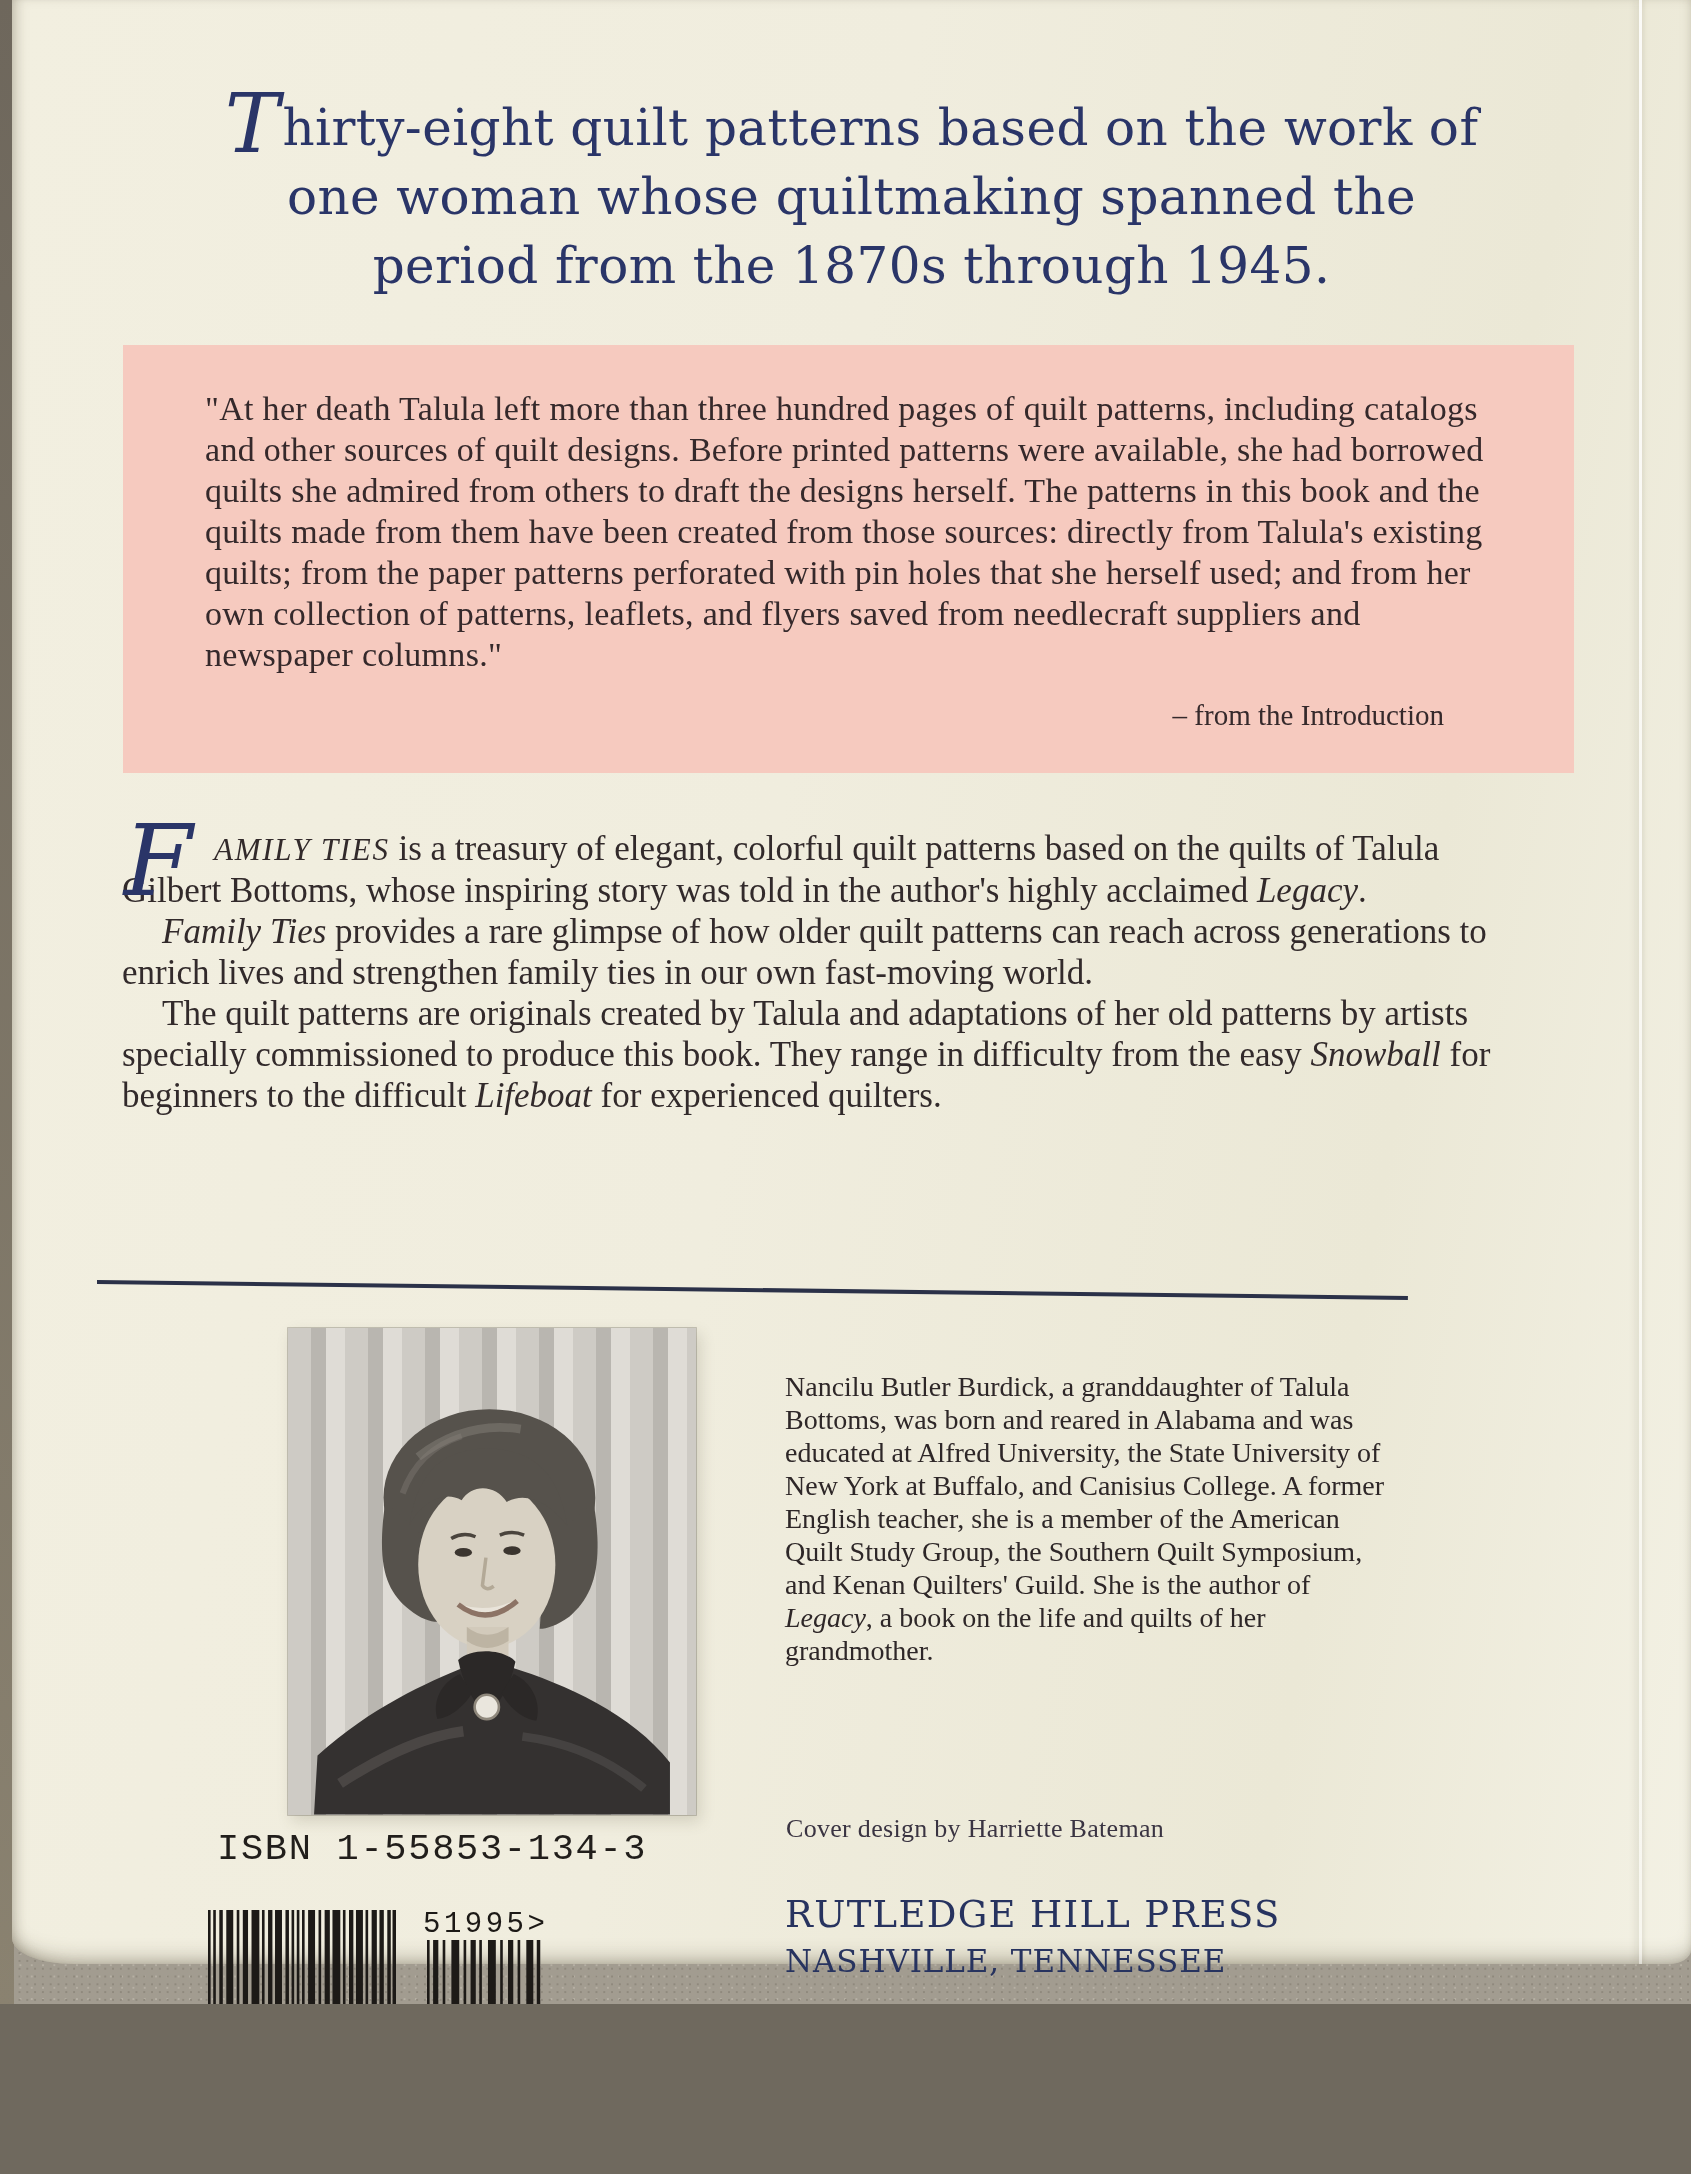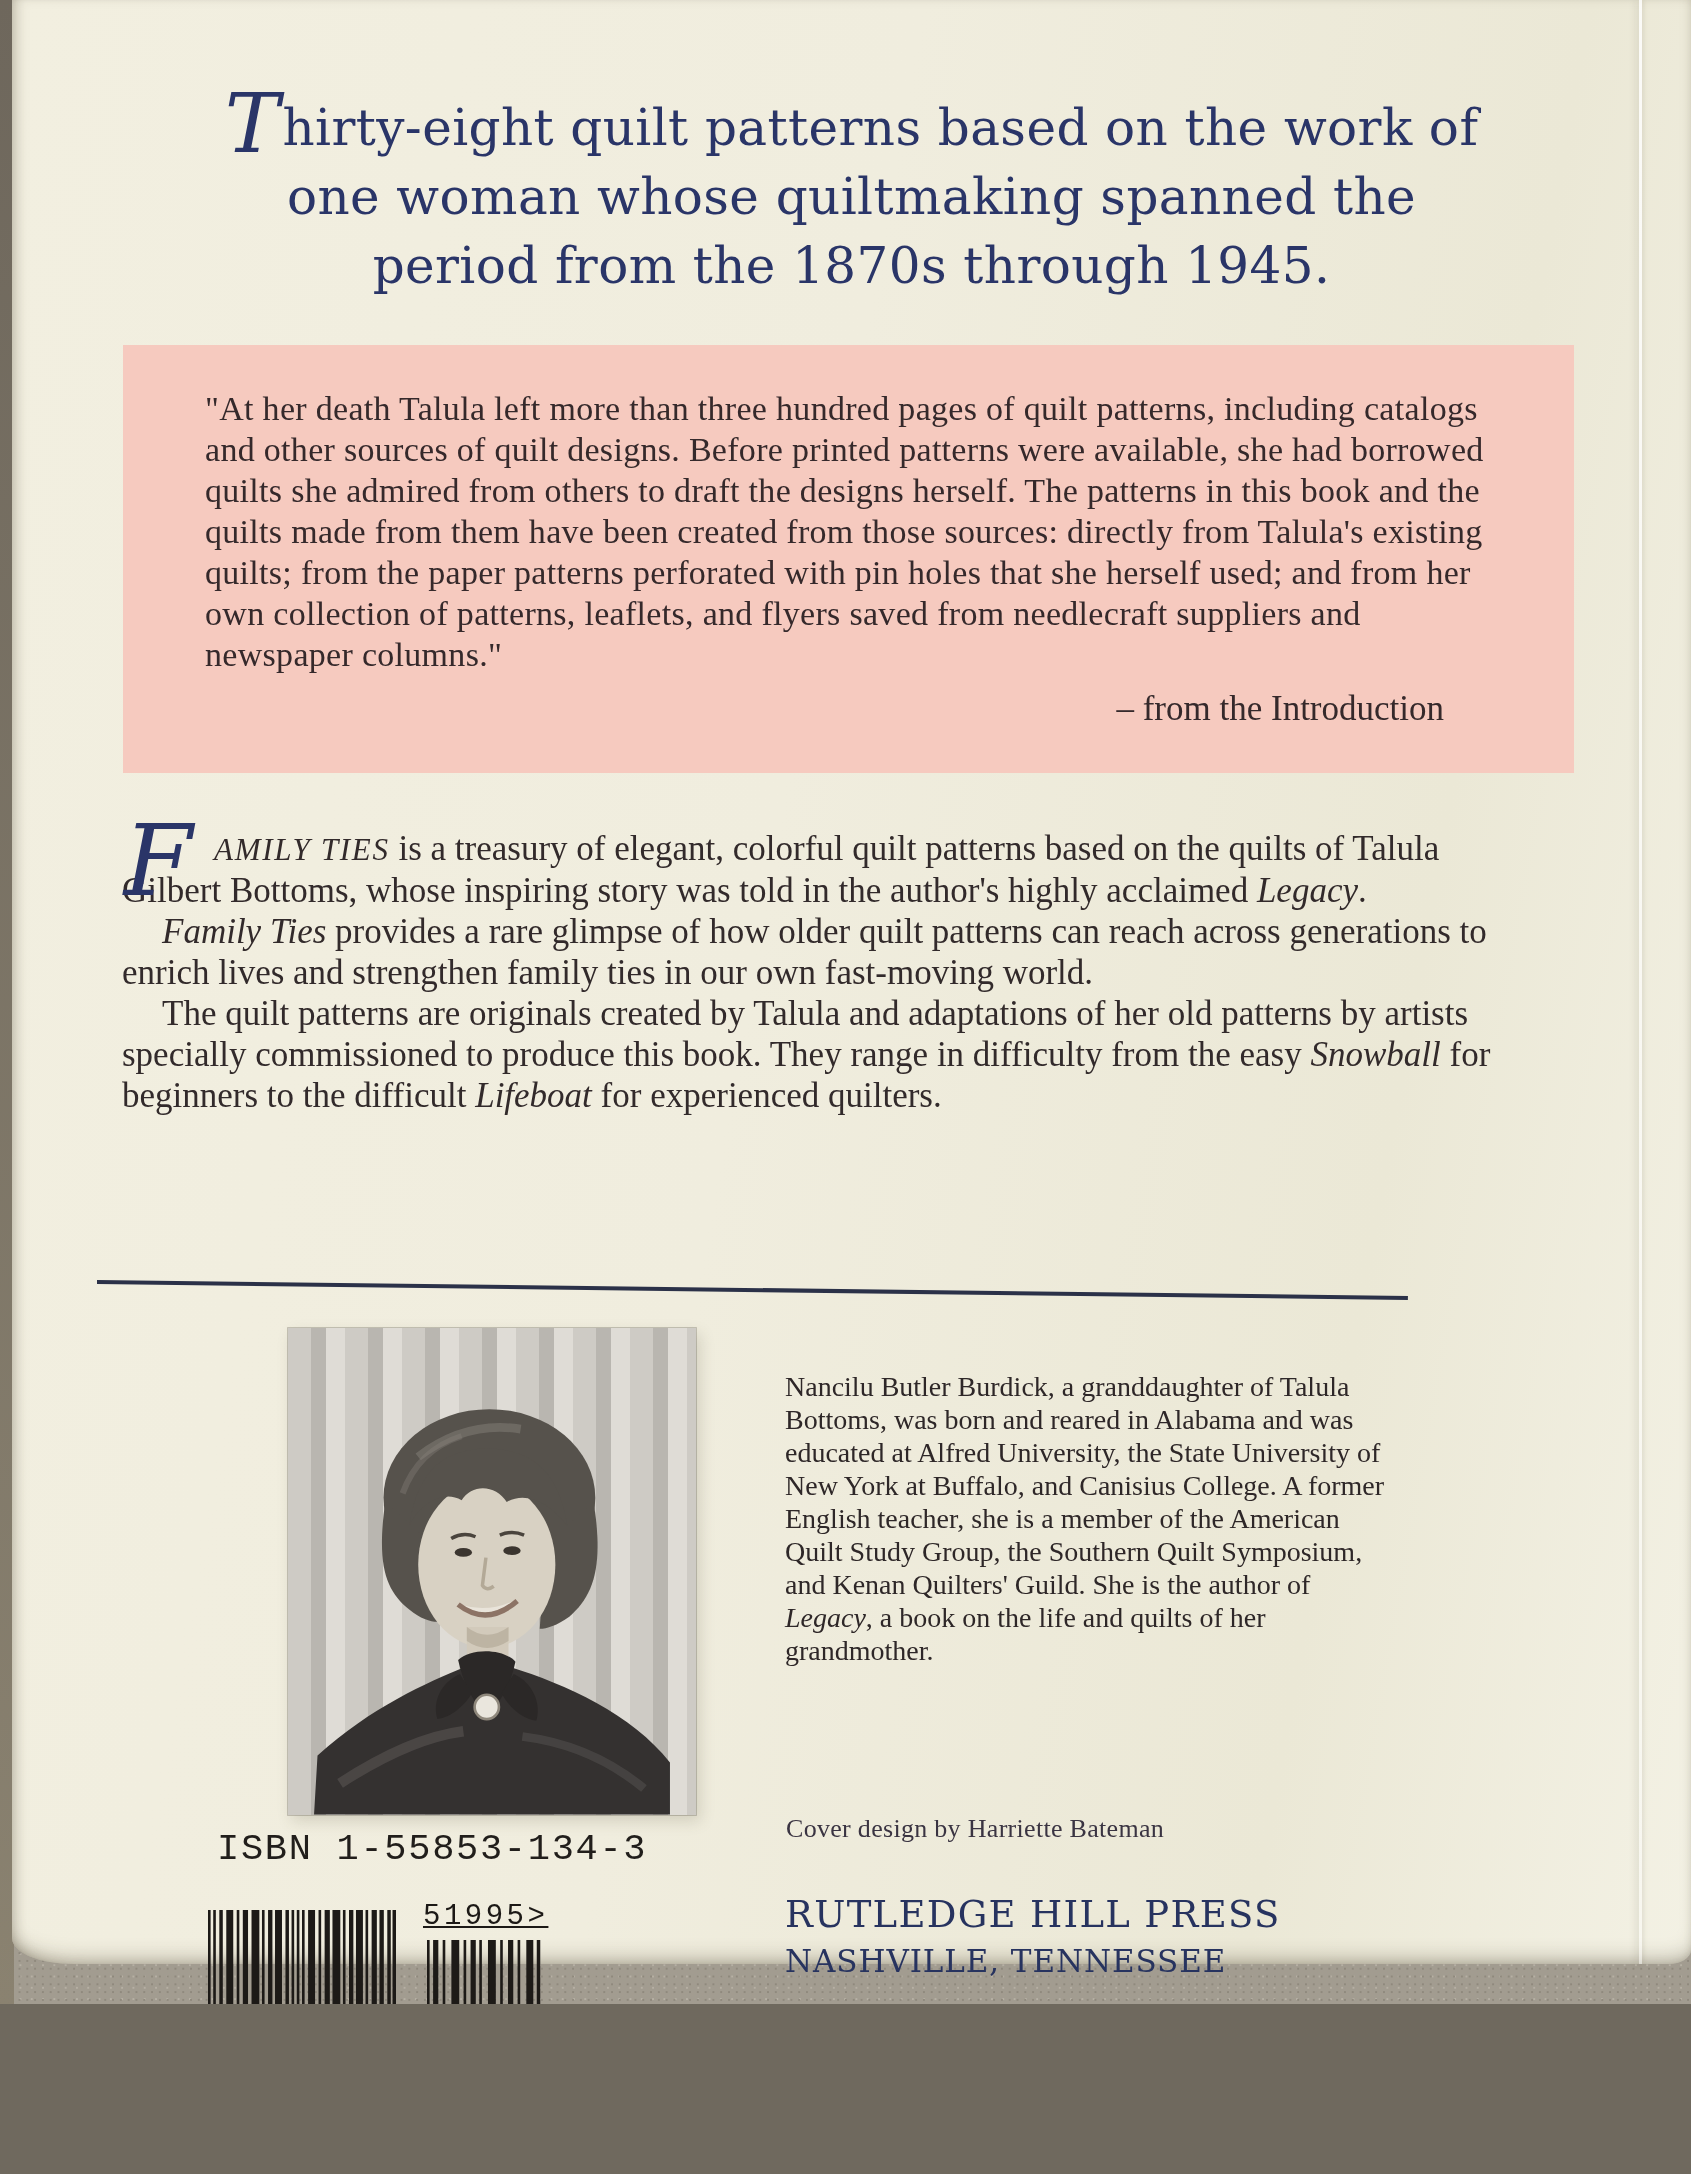--- a/index.html
+++ b/index.html
@@ -26,21 +26,21 @@
     background:linear-gradient(180deg,rgba(255,255,255,.8),rgba(255,255,255,.45));
     box-shadow:-3.5px 0 6px rgba(90,80,60,.16), 1.7px 0 4.3px rgba(90,80,60,.12);}
 
   .headline{position:absolute;left:0;top:94px;width:100%;text-align:center;
     color:#2a3568;font-family:"DejaVu Serif",serif;font-size:50px;line-height:69px;letter-spacing:0.4px;}
   .headline .initial{font-style:italic;font-size:82px;line-height:0;vertical-align:-7px;margin-right:2.6px;}
 
   .quote-box{position:absolute;left:111px;top:345px;width:1451px;height:428px;background:#f6cabf;}
   .quote-text{margin:0;padding:43px 83px 0 82px;font-size:34px;line-height:41px;
     color:#35292b;letter-spacing:0.3px;}
-  .quote-attr{margin:14px 130px 0 0;text-align:right;font-size:35px;color:#35292b;}
+  .quote-attr{margin:24px 130px 0 0;text-align:right;font-size:29px;color:#35292b;}
 
   .about{position:absolute;left:110px;top:828px;width:1390px;font-size:35px;line-height:41px;color:#322a2b;}
   .about .dropcap{position:absolute;left:1.7px;top:-17.4px;font-family:"DejaVu Serif",serif;
     font-style:italic;font-size:99px;line-height:1;color:#2a3568;}
   .about p{margin:0;}
   .about .p1{text-indent:92px;}
   .about .smallcaps{font-style:italic;letter-spacing:1.7px;font-size:31px;}
   .about .pind{text-indent:40px;}
   .it{font-style:italic;}
 
@@ -54,22 +54,22 @@
 
   .bio{position:absolute;left:773px;top:1370px;width:608px;font-size:28px;line-height:33px;color:#2e2728;}
 
   .cover-design{position:absolute;left:774px;top:1814px;font-size:26px;color:#3a3442;letter-spacing:0.3px;}
 
   .isbn{position:absolute;left:166px;top:1828px;font-family:"Liberation Mono","DejaVu Sans Mono",monospace;
     font-size:37px;letter-spacing:1.7px;color:#211e1b;margin-left:39px;}
 
   .barcode{position:absolute;left:166px;top:1900px;width:417px;height:195px;color:#1c1916;}
   .barcode .main-bars{position:absolute;left:29.5px;top:10.4px;width:188px;height:141px;}
-  .barcode .supp-label{position:absolute;left:245px;top:0;font-family:"Liberation Mono","DejaVu Sans Mono",monospace;
-    font-size:29px;letter-spacing:3.5px;text-decoration:underline;}
+  .barcode .supp-label{position:absolute;left:245px;top:8px;font-family:"Liberation Mono","DejaVu Sans Mono",monospace;
+    font-size:29px;letter-spacing:3.5px;}
   .barcode .supp-bars{position:absolute;left:249px;top:40px;width:115px;height:118px;}
   .barcode .digits{position:absolute;left:0;top:151px;display:flex;gap:15.6px;
     font-family:"Liberation Mono","DejaVu Sans Mono",monospace;font-size:27px;letter-spacing:0.9px;}
 
   .publisher{position:absolute;left:773px;top:1893px;color:#27335f;}
   .pub-name{font-family:"DejaVu Serif",serif;font-size:37px;letter-spacing:1.3px;}
   .pub-loc{font-family:"DejaVu Serif",serif;font-size:31px;letter-spacing:0.9px;margin-top:7px;}
   .price-us{font-size:32px;margin-top:31px;}
   .price-ca{font-size:30px;margin-top:5.2px;}
 </style>

